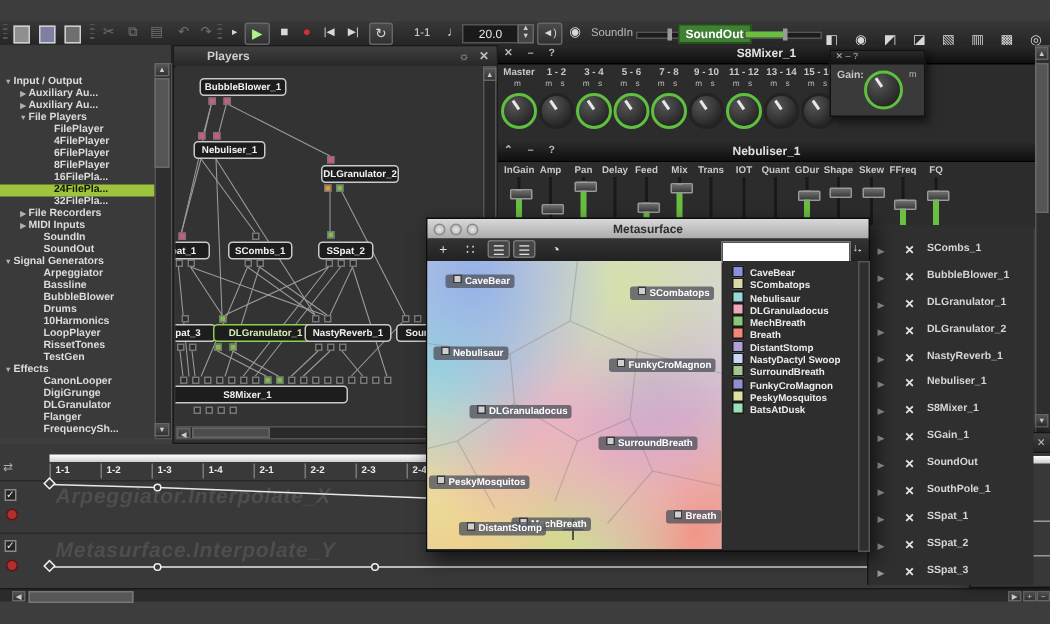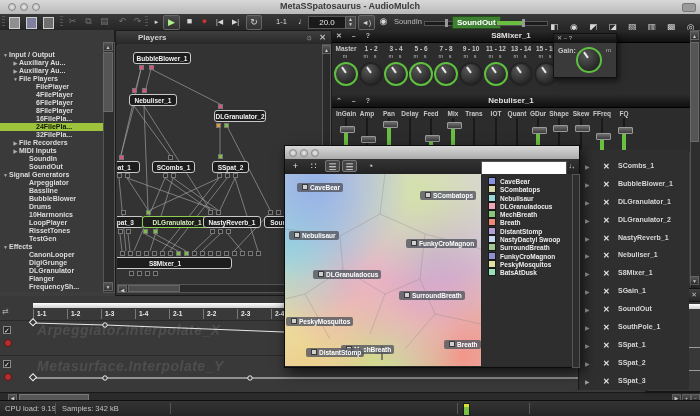--- a/index.html
+++ b/index.html
@@ -140,27 +140,20 @@
   
   #miniwin{left:646px;top:288px;width:54px;height:102px;background:#383838;border:1px solid #141414;
            box-shadow:-3px -2px 8px rgba(0,0,0,.5);}
   svg{position:absolute;left:0;top:0;}
 </style>
 </head>
 <body>
 
 <div id="app">
 
-  <div class="abs" id="titlebar">
-    <div class="tlight" style="left:8px"></div>
-    <div class="tlight" style="left:20px"></div>
-    <div class="tlight" style="left:32px"></div>
-    <div class="wintitle">MetaSSpatosaurus - AudioMulch</div>
-    <div style="position:absolute;right:4px;top:3px;width:12px;height:7px;background:#9a9a9a;border:1px solid #777;border-radius:2px;"></div>
-  </div>
 
   <div class="abs" id="toolbar">
     <div class="grip" style="left:2px"></div>
     <div class="fileicon" style="left:9px"></div>
     <div class="fileicon" style="left:26px;background:#7f7f9f"></div>
     <div class="fileicon" style="left:43px;background:#6f6f6f"></div>
     <div class="grip" style="left:60px"></div>
     <div class="tbicon dim" style="left:66px">✂</div>
     <div class="tbicon dim" style="left:82px">⧉</div>
     <div class="tbicon dim" style="left:98px">▤</div>
@@ -701,29 +694,20 @@
   </div>
 
   <div class="abs" id="hscroll">
     <div class="scbtn" style="left:8px">◀</div>
     <div style="position:absolute;left:19px;top:1px;width:68px;height:6px;background:#575757;border:1px solid #777"></div>
     <div class="scbtn" style="left:672px">▶</div>
     <div class="scbtn" style="left:682px">+</div>
     <div class="scbtn" style="left:691px">−</div>
   </div>
 
-  <div class="abs" id="statusbar">
-    <span style="position:absolute;left:5px;top:3px">CPU load: 9.19</span>
-    <span style="position:absolute;left:62px;top:3px">Samples: 342 kB</span>
-    <div class="statdiv" style="left:55px"></div>
-    <div class="statdiv" style="left:170px"></div>
-    <div class="statdiv" style="left:457px"></div>
-    <div class="statdiv" style="left:529px"></div>
-    <div class="abs" id="meter"></div>
-  </div>
 
   <div class="abs" id="miniwin">
     <div style="position:absolute;left:0;top:0;width:100%;height:12px;background:linear-gradient(#3f3f3f,#262626);border-bottom:1px solid #141414">
       <span style="position:absolute;right:16px;top:2px;font-size:7px;color:#bbb">☼</span>
       <span style="position:absolute;right:4px;top:2px;font-size:7px;color:#bbb">✕</span>
     </div>
     <div style="position:absolute;left:4px;top:15px;width:50px;height:5px;background:linear-gradient(#fff,#ccc)"></div>
     <div style="position:absolute;left:30px;top:22px;font-size:6.5px;font-weight:bold;color:#ececec">6-2</div>
     <div style="position:absolute;left:4px;top:58px;width:50px;height:1px;background:#9a9a9a"></div>
     <div style="position:absolute;left:4px;top:81px;width:50px;height:1px;background:#9a9a9a"></div>
@@ -811,20 +795,21 @@
           <span class="cname">SSpat_3</span>
         </div>
       </div>
   </div>
 
   <div class="abs" id="meta">
     <div id="meta-titlebar">
       <div class="tlight" style="left:4px;top:3px"></div>
       <div class="tlight" style="left:15px;top:3px"></div>
       <div class="tlight" style="left:26px;top:3px"></div>
+      <div style="position:absolute;top:2px;width:100%;text-align:center;font-size:8px;font-weight:bold;color:#2e2e2e">Metasurface</div>
     </div>
     <div id="meta-toolbar">
       <div class="mtbtn" style="left:3px">+</div>
       <div class="mtbtn" style="left:21px">∷</div>
       <div class="mtbtn on" style="left:40px">☰</div>
       <div class="mtbtn on" style="left:57px">☰</div>
       <div class="mtbtn" style="left:78px">◔</div>
       <input id="meta-search" value="" style="">
       <div class="mtbtn" style="left:279px;font-size:7px">↓₊</div>
     </div>

